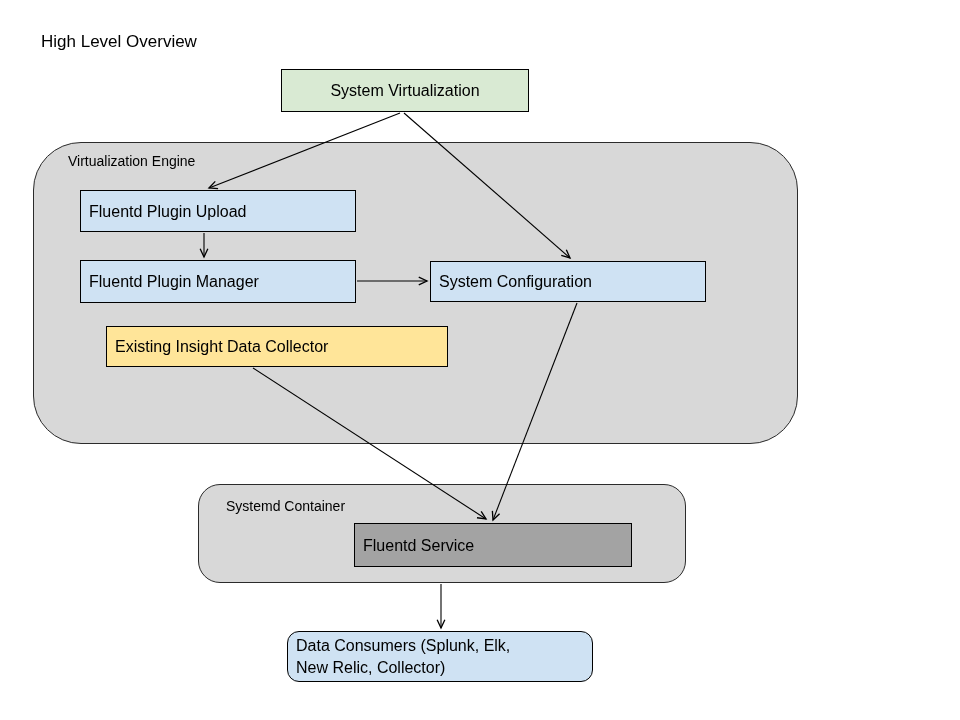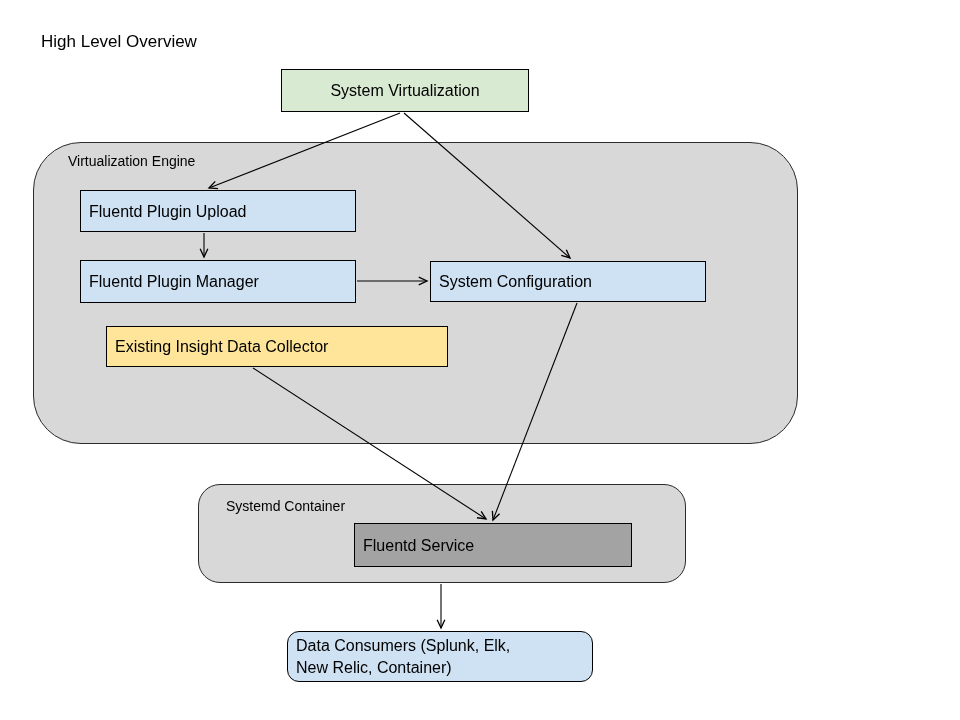--- a/index.html
+++ b/index.html
@@ -66,21 +66,21 @@
   <div class="node left-pad n-insight" style="background-color: rgb(255, 229, 153);">
     <span>Existing Insight Data Collector</span>
   </div>
 
   <div class="node left-pad n-service" style="background-color: #a3a3a3;">
     <span>Fluentd Service</span>
   </div>
 
   <div class="node multiline n-consumers" style="background-color: rgb(207, 226, 243);">
     <span>Data Consumers (Splunk, Elk,</span>
-    <span>New Relic, Container)</span>
+    <span>New Relic, Collector)</span>
   </div>
 
   <svg class="svg-overlay" viewBox="0 0 960 720" xmlns="http://www.w3.org/2000/svg">
     <defs>
       <marker id="arrowhead" viewBox="0 0 10 10" refX="8.5" refY="5" markerWidth="11" markerHeight="11" orient="auto" markerUnits="userSpaceOnUse">
         <path d="M1,1.5 L8.5,5 L1,8.5" fill="none" stroke="#000" stroke-width="1.2"></path>
       </marker>
     </defs>
     <line class="edge" x1="400" y1="113" x2="209" y2="188" marker-end="url(#arrowhead)"></line>
     <line class="edge" x1="404" y1="113" x2="570" y2="258" marker-end="url(#arrowhead)"></line>

